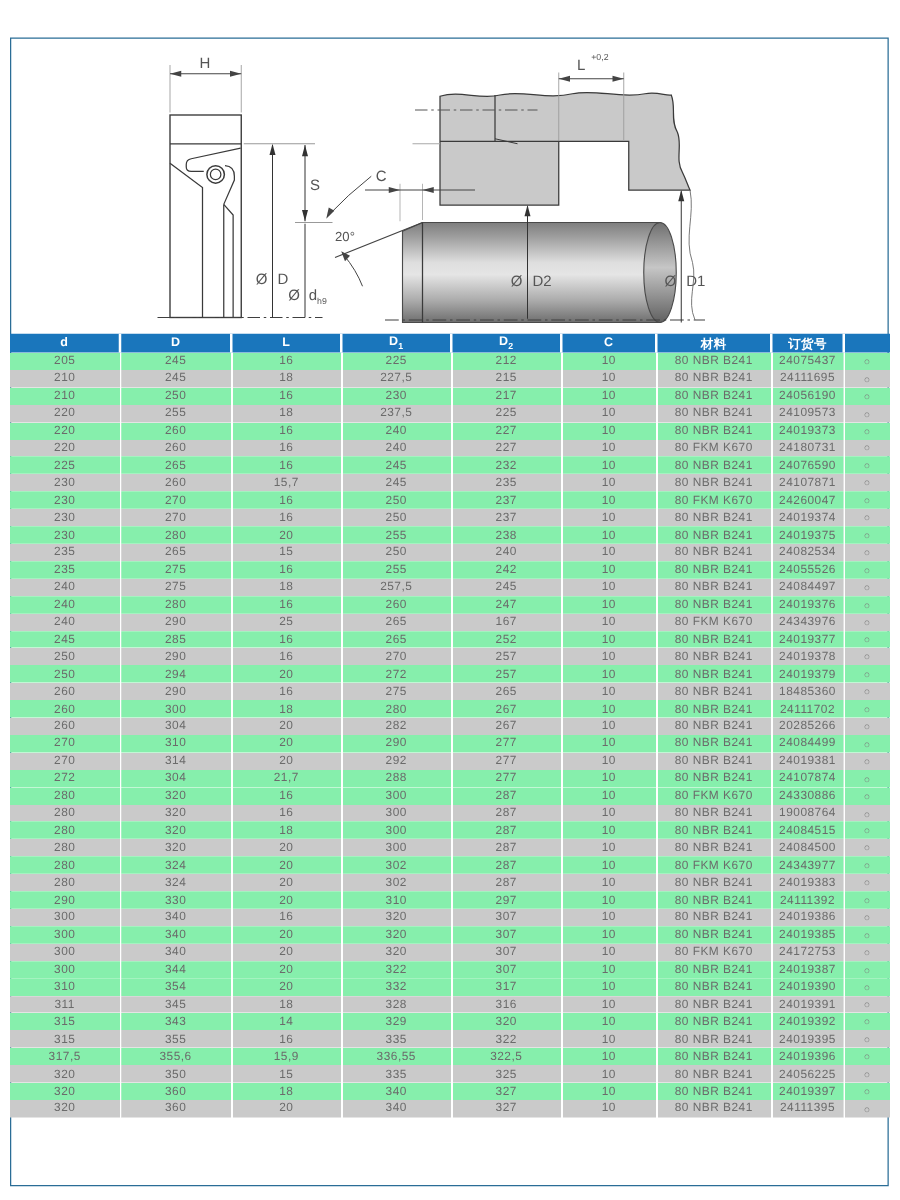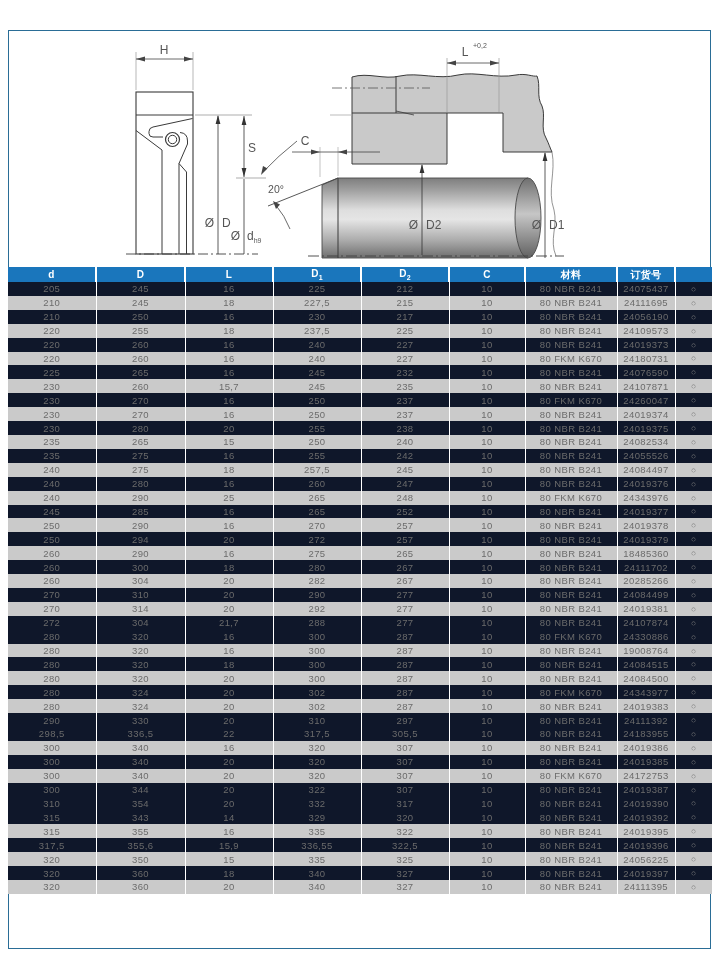--- a/index.html
+++ b/index.html
@@ -11,21 +11,21 @@
   #tablewrap{position:absolute;left:8px;top:267px;width:704px;z-index:3;}
   table{border-collapse:collapse;table-layout:fixed;width:704px;}
   thead th{background:#1a76bc;color:#fff;font-size:10px;font-weight:bold;
            height:15px;padding:0;text-align:center;border-right:2px solid #fff;
            letter-spacing:.3px;}
   thead th:last-child{border-right:none;}
   thead th sub{font-size:7px;}
   tbody td{height:13.92px;padding:0;text-align:center;font-size:9.5px;color:#6b6b6b;
            letter-spacing:.4px;border-right:1px solid #fff;white-space:nowrap;overflow:hidden;}
   tbody td:last-child{border-right:none;font-size:8.5px;color:#7a7a7a;}
-  tbody tr{background:#0f172a;}
+  tbody tr{background:#86efac;}
   tbody tr.alt{background:#cacaca;}
   .dimtext{fill:#555;font-size:12px;font-family:"Liberation Sans","DejaVu Sans",sans-serif;}
   .dimsmall{fill:#555;font-size:7px;}
   .dimang{fill:#555;font-size:10.5px;}
 </style>
 </head>
 <body>
 
 <div id="page">
 
@@ -354,21 +354,21 @@
             <td>10</td>
             <td>80 NBR B241</td>
             <td>24019376</td>
             <td>○</td>
           </tr>
           <tr class="alt">
             <td>240</td>
             <td>290</td>
             <td>25</td>
             <td>265</td>
-            <td>248</td>
+            <td>167</td>
             <td>10</td>
             <td>80 FKM K670</td>
             <td>24343976</td>
             <td>○</td>
           </tr>
           <tr>
             <td>245</td>
             <td>285</td>
             <td>16</td>
             <td>265</td>
@@ -536,31 +536,20 @@
             <td>290</td>
             <td>330</td>
             <td>20</td>
             <td>310</td>
             <td>297</td>
             <td>10</td>
             <td>80 NBR B241</td>
             <td>24111392</td>
             <td>○</td>
           </tr>
-          <tr>
-            <td>298,5</td>
-            <td>336,5</td>
-            <td>22</td>
-            <td>317,5</td>
-            <td>305,5</td>
-            <td>10</td>
-            <td>80 NBR B241</td>
-            <td>24183955</td>
-            <td>○</td>
-          </tr>
           <tr class="alt">
             <td>300</td>
             <td>340</td>
             <td>16</td>
             <td>320</td>
             <td>307</td>
             <td>10</td>
             <td>80 NBR B241</td>
             <td>24019386</td>
             <td>○</td>
@@ -600,20 +589,31 @@
           </tr>
           <tr>
             <td>310</td>
             <td>354</td>
             <td>20</td>
             <td>332</td>
             <td>317</td>
             <td>10</td>
             <td>80 NBR B241</td>
             <td>24019390</td>
+            <td>○</td>
+          </tr>
+          <tr class="alt">
+            <td>311</td>
+            <td>345</td>
+            <td>18</td>
+            <td>328</td>
+            <td>316</td>
+            <td>10</td>
+            <td>80 NBR B241</td>
+            <td>24019391</td>
             <td>○</td>
           </tr>
           <tr>
             <td>315</td>
             <td>343</td>
             <td>14</td>
             <td>329</td>
             <td>320</td>
             <td>10</td>
             <td>80 NBR B241</td>

